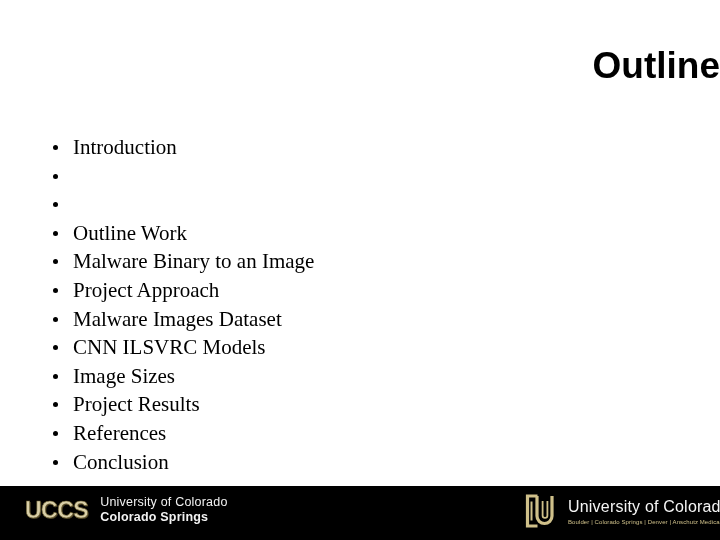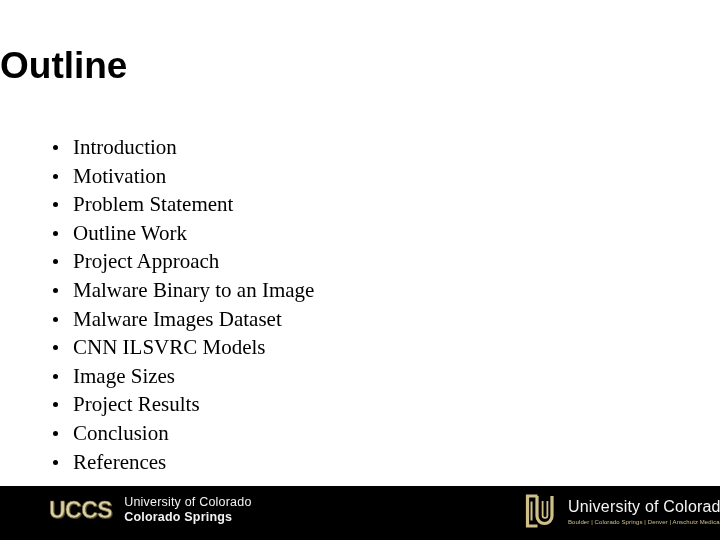--- a/index.html
+++ b/index.html
@@ -19,21 +19,21 @@
     height: 540px;
     background: #ffffff;
   }
 
   
   .slide-title {
     position: absolute;
     top: 44px;
     left: 0;
     width: 720px;
-    text-align: left;
+    text-align: right;
     font-family: "Liberation Sans", "DejaVu Sans", sans-serif;
     font-weight: bold;
     font-size: 37px;
     line-height: 44px;
     color: #000000;
     letter-spacing: 0px;
   }
 
   
   .outline-list {
@@ -70,21 +70,21 @@
     left: 0;
     top: 486px;
     width: 720px;
     height: 54px;
     background: #000000;
   }
 
   
   .uccs-lockup {
     position: absolute;
-    left: 48px;
+    left: 24px;
     top: 9px;
     display: flex;
     align-items: center;
   }
   .uccs-wordmark {
     font-family: "Liberation Sans", "DejaVu Sans", sans-serif;
     font-weight: bold;
     font-size: 23px;
     line-height: 26px;
     letter-spacing: -0.5px;
@@ -146,61 +146,59 @@
 
   <div class="slide-title">Outline</div>
 
   <ul class="outline-list">
     <li class="outline-item">
       <span class="bullet-dot"></span>
       <span>Introduction</span>
     </li>
     <li class="outline-item">
       <span class="bullet-dot"></span>
-      <span>Motivation</span>
-    </li>
-    <li class="outline-item">
-      <span class="bullet-dot"></span>
-      <span>Problem Statement</span>
+    </li>
+    <li class="outline-item">
+      <span class="bullet-dot"></span>
     </li>
     <li class="outline-item">
       <span class="bullet-dot"></span>
       <span>Outline Work</span>
     </li>
     <li class="outline-item">
       <span class="bullet-dot"></span>
+      <span>Malware Binary to an Image</span>
+    </li>
+    <li class="outline-item">
+      <span class="bullet-dot"></span>
       <span>Project Approach</span>
     </li>
     <li class="outline-item">
       <span class="bullet-dot"></span>
-      <span>Malware Binary to an Image</span>
-    </li>
-    <li class="outline-item">
-      <span class="bullet-dot"></span>
       <span>Malware Images Dataset</span>
     </li>
     <li class="outline-item">
       <span class="bullet-dot"></span>
       <span>CNN ILSVRC Models</span>
     </li>
     <li class="outline-item">
       <span class="bullet-dot"></span>
       <span>Image Sizes</span>
     </li>
     <li class="outline-item">
       <span class="bullet-dot"></span>
       <span>Project Results</span>
     </li>
     <li class="outline-item">
       <span class="bullet-dot"></span>
+      <span>References</span>
+    </li>
+    <li class="outline-item">
+      <span class="bullet-dot"></span>
       <span>Conclusion</span>
-    </li>
-    <li class="outline-item">
-      <span class="bullet-dot"></span>
-      <span>References</span>
     </li>
   </ul>
 
   <div class="footer-bar">
 
     <div class="uccs-lockup">
       <span class="uccs-wordmark">UCCS</span>
       <span class="uccs-name">
         <span>University of Colorado</span>
         <span class="uccs-name-line2">Colorado Springs</span>

